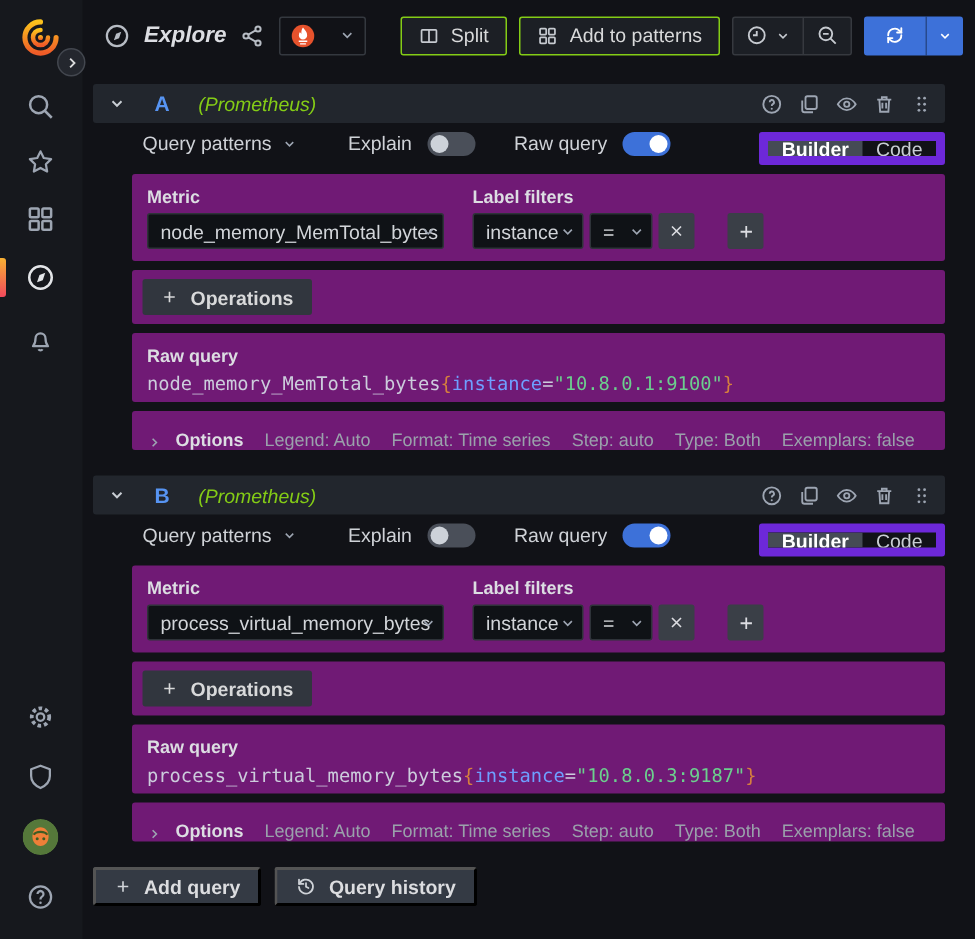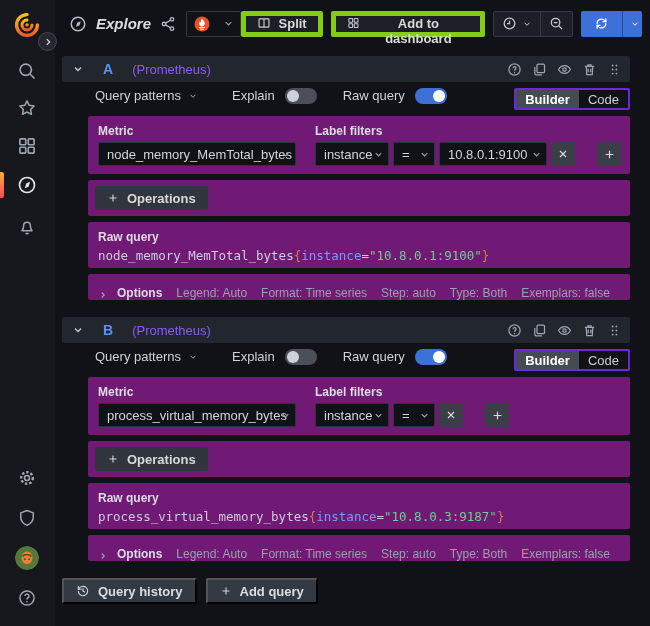--- a/index.html
+++ b/index.html
@@ -19,50 +19,50 @@
     background:linear-gradient(180deg,#f8b133,#f2495c);}
   .avatar{position:absolute;left:15px;top:546px;width:24px;height:24px;border-radius:50%;overflow:hidden;cursor:pointer;}
 
   
   .topbar{position:absolute;left:55px;top:0;width:595px;height:47px;display:flex;align-items:center;
     padding:0 8px 0 14px;box-sizing:border-box;}
   .tb-title{font-size:15px;font-weight:600;color:#dcdde2;margin:0 9px 0 9px;font-style:italic;}
   .tb-ic{color:#b7bcc4;}
   .ds-picker{margin-left:10px;width:58px;height:26px;border:1px solid #34383f;border-radius:2px;
     display:flex;align-items:center;justify-content:space-between;padding:0 6px;box-sizing:border-box;cursor:pointer;}
-  .btn{height:26px;display:inline-flex;align-items:flex-start;gap:8px;padding:0 11px;background:#1c1f25;
-    border:5px solid #84cc16;border-radius:2px;font-size:13px;font-weight:700;color:#d8d9da;cursor:pointer;}
+  .btn{height:26px;display:inline-flex;align-items:center;gap:8px;padding:0 11px;background:#1c1f25;
+    border:1px solid #84cc16;border-radius:2px;font-size:13px;font-weight:400;color:#d8d9da;cursor:pointer;}
   .btn svg{color:#c6cad0;}
   .grp{display:flex;height:26px;border:1px solid #36393f;border-radius:2px;box-sizing:border-box;background:#1c1f25;}
   .grp .g-btn{display:flex;align-items:center;gap:5px;padding:0 8px;color:#c6cad0;cursor:pointer;}
   .grp .g-btn + .g-btn{border-left:1px solid #36393f;}
   .refresh{display:flex;height:26px;border-radius:2px;overflow:hidden;background:#3d71d9;color:#fff;}
   .refresh .r-main{display:flex;align-items:center;padding:0 13px;cursor:pointer;}
   .refresh .r-chev{display:flex;align-items:center;padding:0 7px;border-left:1px solid rgba(0,0,0,.35);cursor:pointer;}
   .ml-auto{margin-left:auto;}
   .gap8{margin-left:8px;}
 
   
   .main{position:absolute;left:55px;top:47px;width:595px;height:579px;}
   .qheader{position:absolute;left:7px;width:568px;height:26px;background:#22262d;border-radius:2px;
     display:flex;align-items:center;padding:0 8px;box-sizing:border-box;}
   .qh-chev{color:#c9ced4;margin-left:2px;cursor:pointer;}
   .qh-ref{color:#5794f2;font-weight:700;font-size:14px;margin-left:19px;cursor:pointer;}
-  .qh-ds{font-size:13px;color:#8b5cf6;margin-left:19px;}
+  .qh-ds{font-style:italic;font-size:13px;color:#84cc16;margin-left:19px;}
   .qh-icons{margin-left:auto;display:flex;align-items:center;gap:10px;color:#9da5b2;}
   .qh-icons .ic{cursor:pointer;width:15px;height:15px;}
 
   .toolbar{position:absolute;left:33px;width:542px;height:22px;display:flex;align-items:flex-start;}
   .tool-lbl{font-size:13px;color:#cfd2d7;}
   .qp{display:flex;align-items:center;gap:7px;margin-left:7px;color:#cfd2d7;cursor:pointer;}
   .toggle{width:32px;height:16px;border-radius:9px;background:#4a4f59;position:relative;margin-left:10px;cursor:pointer;}
   .toggle .knob{position:absolute;top:2px;left:2px;width:12px;height:12px;border-radius:50%;background:#cdd2d9;}
   .toggle.on{background:#3d71d9;}
   .toggle.on .knob{left:auto;right:2px;background:#fff;}
-  .seg{margin-left:auto;display:flex;align-items:stretch;border:2px solid #6d28d9;border-radius:2px;height:22px;box-sizing:border-box;overflow:hidden;}
+  .seg{margin-left:auto;display:flex;align-items:stretch;border:6px solid #6d28d9;border-radius:2px;height:22px;box-sizing:border-box;overflow:hidden;}
   .seg .opt{padding:0 9px;font-size:13px;display:flex;align-items:center;color:#c9ced4;cursor:pointer;}
   .seg .opt.sel{background:#454b55;color:#fff;font-weight:700;}
 
   .panel{position:absolute;left:33px;width:542px;background:#701a75;border-radius:2px;box-sizing:border-box;}
   .p-lbl{position:absolute;top:8px;font-size:12px;font-weight:700;color:#dcdde2;}
   .select{position:absolute;top:26px;height:24px;background:#0f1216;border:1px solid #2e3339;border-radius:2px;
     box-sizing:border-box;display:flex;align-items:center;padding:0 20px 0 8px;font-size:13px;color:#d2d5d9;
     white-space:nowrap;overflow:hidden;cursor:pointer;}
   .select .sel-chev{position:absolute;right:4px;color:#9da5b2;}
   .fgroup{position:absolute;left:227px;top:26px;display:flex;align-items:center;}
@@ -212,21 +212,21 @@
         </svg>
       <span>Split</span>
     </button>
     <button class="btn gap8">
       <svg width="14" height="14" viewBox="0 0 24 24" fill="none" stroke="currentColor" stroke-width="2">
           <rect x="3.5" y="3.5" width="7" height="7" rx="1"></rect>
           <rect x="13.5" y="3.5" width="7" height="7" rx="1"></rect>
           <rect x="3.5" y="13.5" width="7" height="7" rx="1"></rect>
           <rect x="13.5" y="13.5" width="7" height="7" rx="1"></rect>
         </svg>
-      <span>Add to dashboard</span>
+      <span>Add to patterns</span>
     </button>
 
     <div class="grp gap8">
       <div class="g-btn">
         <svg width="15" height="15" viewBox="0 0 24 24" fill="none" stroke="currentColor" stroke-width="2">
             <circle cx="12" cy="12" r="8.5"></circle>
             <path d="M12 7.5V12H8"></path>
           </svg>
         <svg width="10" height="10" viewBox="0 0 24 24" fill="none" stroke="currentColor" stroke-width="2.4">
             <path d="M6 9l6 6 6-6"></path>
@@ -341,26 +341,20 @@
           <svg class="sel-chev" width="11" height="11" viewBox="0 0 24 24" fill="none" stroke="currentColor" stroke-width="2.4">
               <path d="M6 9l6 6 6-6"></path>
             </svg>
         </div>
         <div class="select" style="position:relative;top:0;width:42px;margin-left:4px">
           <span>=</span>
           <svg class="sel-chev" width="11" height="11" viewBox="0 0 24 24" fill="none" stroke="currentColor" stroke-width="2.4">
               <path d="M6 9l6 6 6-6"></path>
             </svg>
         </div>
-        <div class="select" style="position:relative;top:0;width:108px;margin-left:4px">
-          <span>10.8.0.1:9100</span>
-          <svg class="sel-chev" width="11" height="11" viewBox="0 0 24 24" fill="none" stroke="currentColor" stroke-width="2.4">
-              <path d="M6 9l6 6 6-6"></path>
-            </svg>
-        </div>
         <div class="sq-btn" style="margin-left:4px">
           <svg width="12" height="12" viewBox="0 0 24 24" fill="none" stroke="currentColor" stroke-width="2.2">
               <path d="M6 6l12 12M18 6L6 18"></path>
             </svg>
         </div>
         <div class="sq-btn" style="margin-left:22px">
           <svg width="13" height="13" viewBox="0 0 24 24" fill="none" stroke="currentColor" stroke-width="2.2">
               <path d="M12 5v14M5 12h14"></path>
             </svg>
         </div>
@@ -520,29 +514,29 @@
       <span class="o-lbl">Options</span>
       <span class="o-item">Legend: Auto</span>
       <span class="o-item">Format: Time series</span>
       <span class="o-item">Step: auto</span>
       <span class="o-item">Type: Both</span>
       <span class="o-item">Exemplars: false</span>
     </div>
 
     <div class="footer">
       <button class="fbtn">
+        <svg width="12" height="12" viewBox="0 0 24 24" fill="none" stroke="currentColor" stroke-width="2.2">
+            <path d="M12 5v14M5 12h14"></path>
+          </svg>
+        <span>Add query</span>
+      </button>
+      <button class="fbtn">
         <svg width="14" height="14" viewBox="0 0 24 24" fill="none" stroke="currentColor" stroke-width="2" stroke-linecap="round">
             <path d="M4 4v5h5"></path>
             <path d="M4.6 9a8 8 0 1 1-.6 3.5"></path>
             <path d="M12 8v4.2l2.8 1.6"></path>
           </svg>
         <span>Query history</span>
       </button>
-      <button class="fbtn">
-        <svg width="12" height="12" viewBox="0 0 24 24" fill="none" stroke="currentColor" stroke-width="2.2">
-            <path d="M12 5v14M5 12h14"></path>
-          </svg>
-        <span>Add query</span>
-      </button>
     </div>
 
   </main>
 </div>
 
 </body></html>

